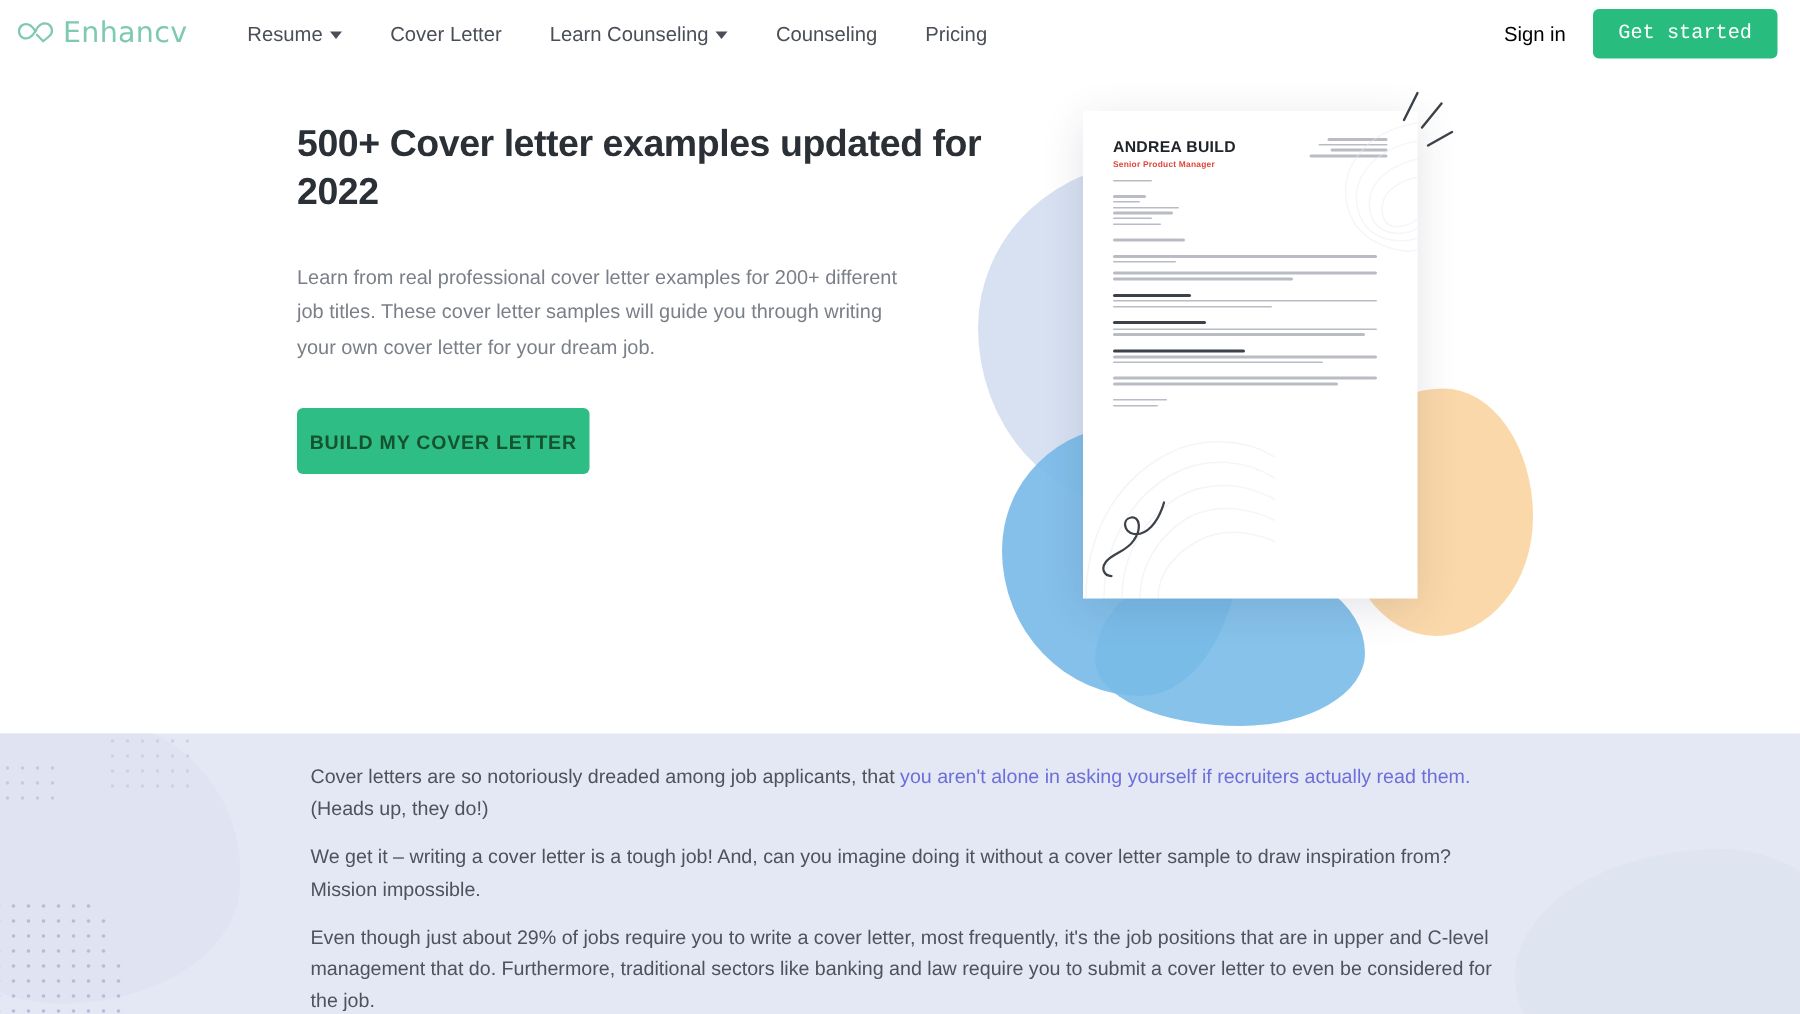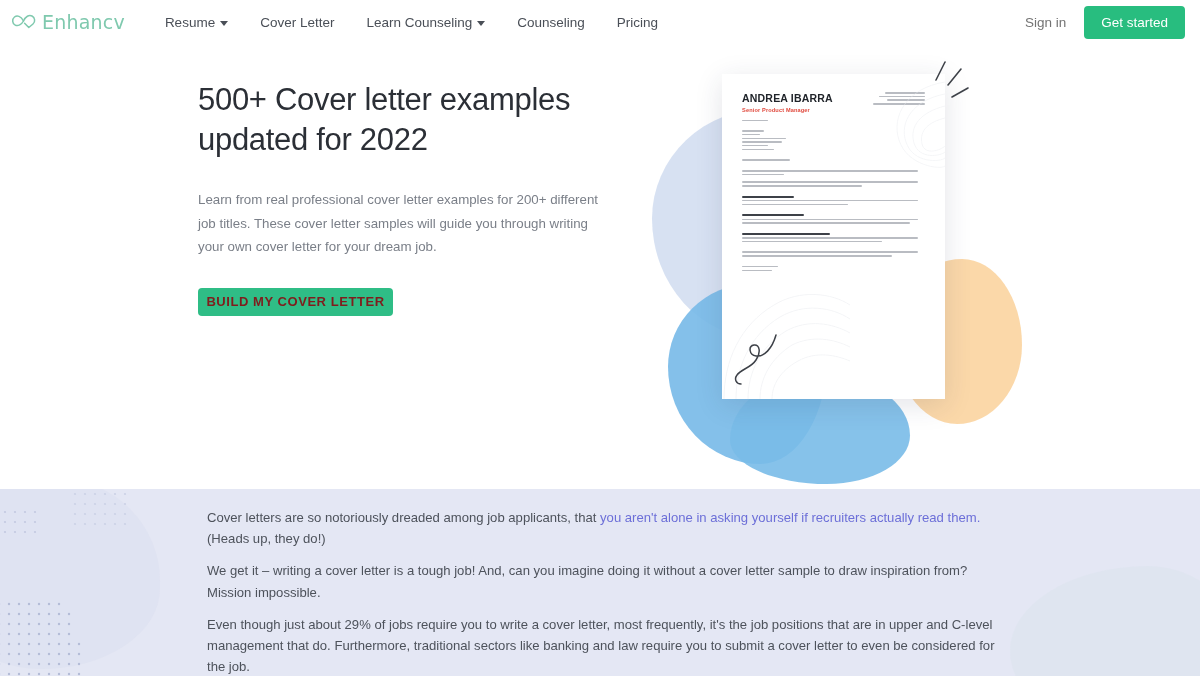--- a/index.html
+++ b/index.html
@@ -41,54 +41,54 @@
     border-left: 4.5px solid transparent;
     border-right: 4.5px solid transparent;
     border-top: 5px solid #4a4f57;
     margin-top: 2px;
   }
   .nav-right {
     margin-left: auto; display: flex; align-items: center;
     gap: 4px; margin-right: 15px;
   }
   .signin {
-    font-size: 13.5px; color: #737373;
+    font-size: 13.5px; color: #000000;
     padding: 0 14px; cursor: pointer;
   }
   .get-started {
     background: #28bd7f; color: #fff;
     font-size: 13.5px; border: none; border-radius: 4px;
     padding: 9px 17px; cursor: pointer;
-    font-family: Liberation Sans, sans-serif;
+    font-family: Liberation Mono, monospace;
   }
 
   
   .hero {
     position: absolute; top: 44px; left: 0;
     width: 1200px; height: 445px;
     background: #ffffff; overflow: hidden;
   }
   .hero-copy { position: absolute; left: 198px; top: 36px; width: 470px; z-index: 10; }
   .hero-title {
-    font-size: 31px; line-height: 1.29; font-weight: normal;
+    font-size: 25px; line-height: 1.29; font-weight: bold;
     color: #2b2f36; letter-spacing: -.3px;
   }
   .breadcrumb {
     margin-top: 16px; font-size: 11.5px; color: #a7abb3;
   }
   .hero-sub {
     margin-top: 28px; font-size: 13.3px; line-height: 1.78;
     color: #7a7f88; max-width: 400px;
   }
   .cta-row { margin-top: 29px; display: flex; align-items: center; gap: 28px; }
   .btn-primary {
-    background: #2fbd86; color: #7f1d1d;
+    background: #2fbd86; color: #14532d;
     font-size: 13px; font-weight: bold; letter-spacing: .55px;
     border: none; border-radius: 4px;
-    width: 195px; height: 28px; cursor: pointer;
+    width: 195px; height: 44px; cursor: pointer;
     font-family: "Liberation Sans", sans-serif;
   }
   .btn-secondary {
     background: #fff; color: #6d727b;
     font-size: 13.5px; border: 1px solid #d6d9e0; border-radius: 4px;
     width: 195px; height: 42px; cursor: pointer;
     font-family: "Liberation Sans", sans-serif;
   }
   .no-credit { margin-top: 21px; font-size: 11.5px; color: #a7abb3; }
 
@@ -256,21 +256,21 @@
             <path d="M50 120 C50 106, 58 92, 76 82 C94 72, 114 76, 128 82"></path>
           </g>
         </svg>
 
         <svg class="doc-squiggle" width="62" height="62" viewBox="0 0 62 62">
           <path d="M48 6 C44 20, 36 28, 28 27 C21 26, 20 17, 26 16 C32 15, 33 24, 28 31
                    C23 39, 13 40, 9 46 C6 50, 8 55, 13 55" fill="none" stroke="#3d4148" stroke-width="1.5" stroke-linecap="round"></path>
         </svg>
 
         <div class="doc-inner">
-          <div class="doc-name">ANDREA IBARRA</div>
+          <div class="doc-name">ANDREA BUILD</div>
           <div class="doc-role">Senior Product Manager</div>
 
           <div class="doc-contact">
             <div class="ln" style="width:40px;margin-left:auto;"></div>
             <div class="ln" style="width:46px;margin-left:auto;"></div>
             <div class="ln" style="width:38px;margin-left:auto;"></div>
             <div class="ln" style="width:52px;margin-left:auto;"></div>
           </div>
 
           <div class="gap"></div>

